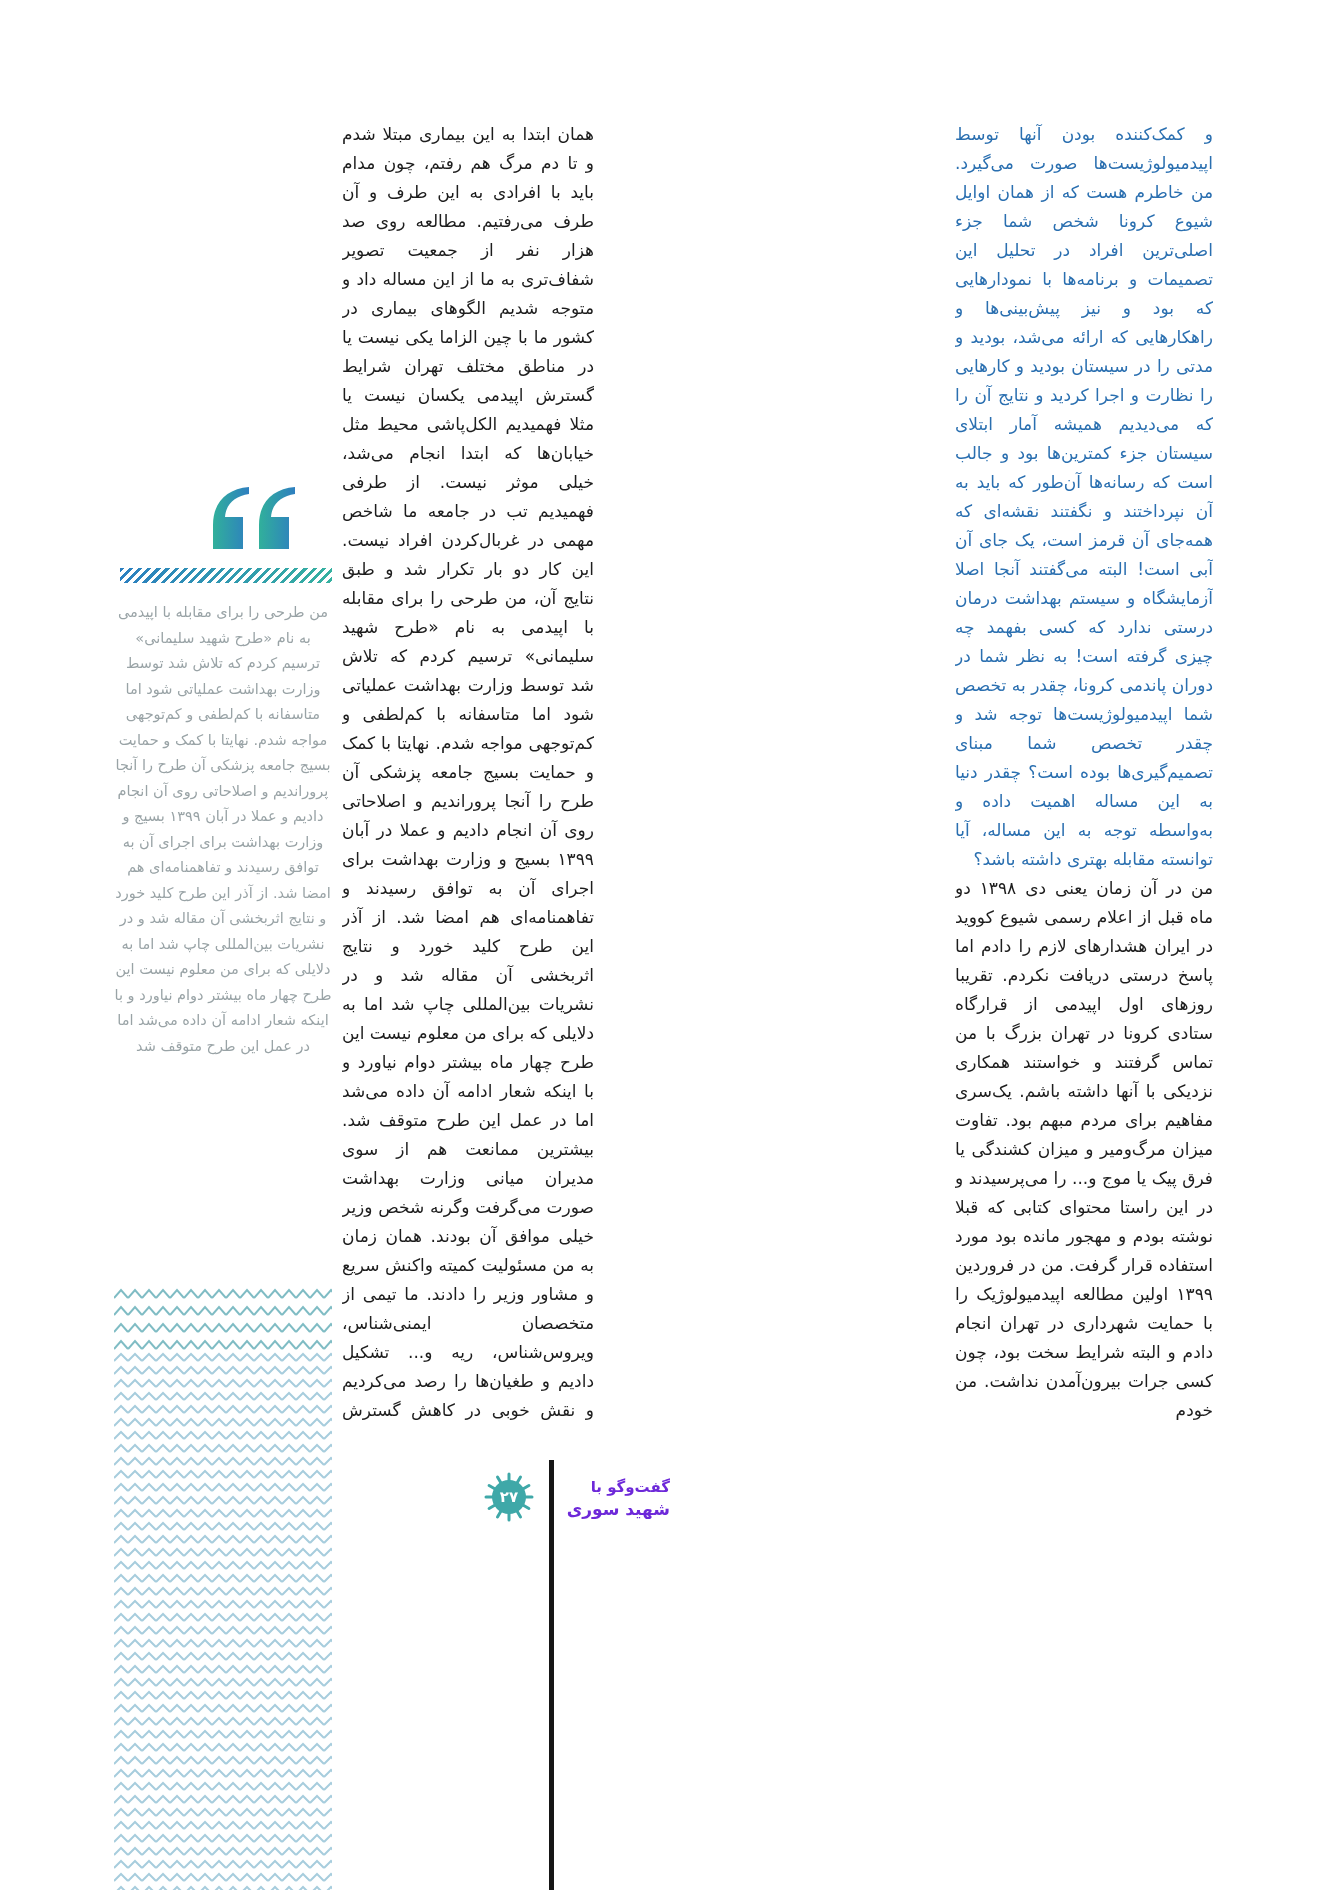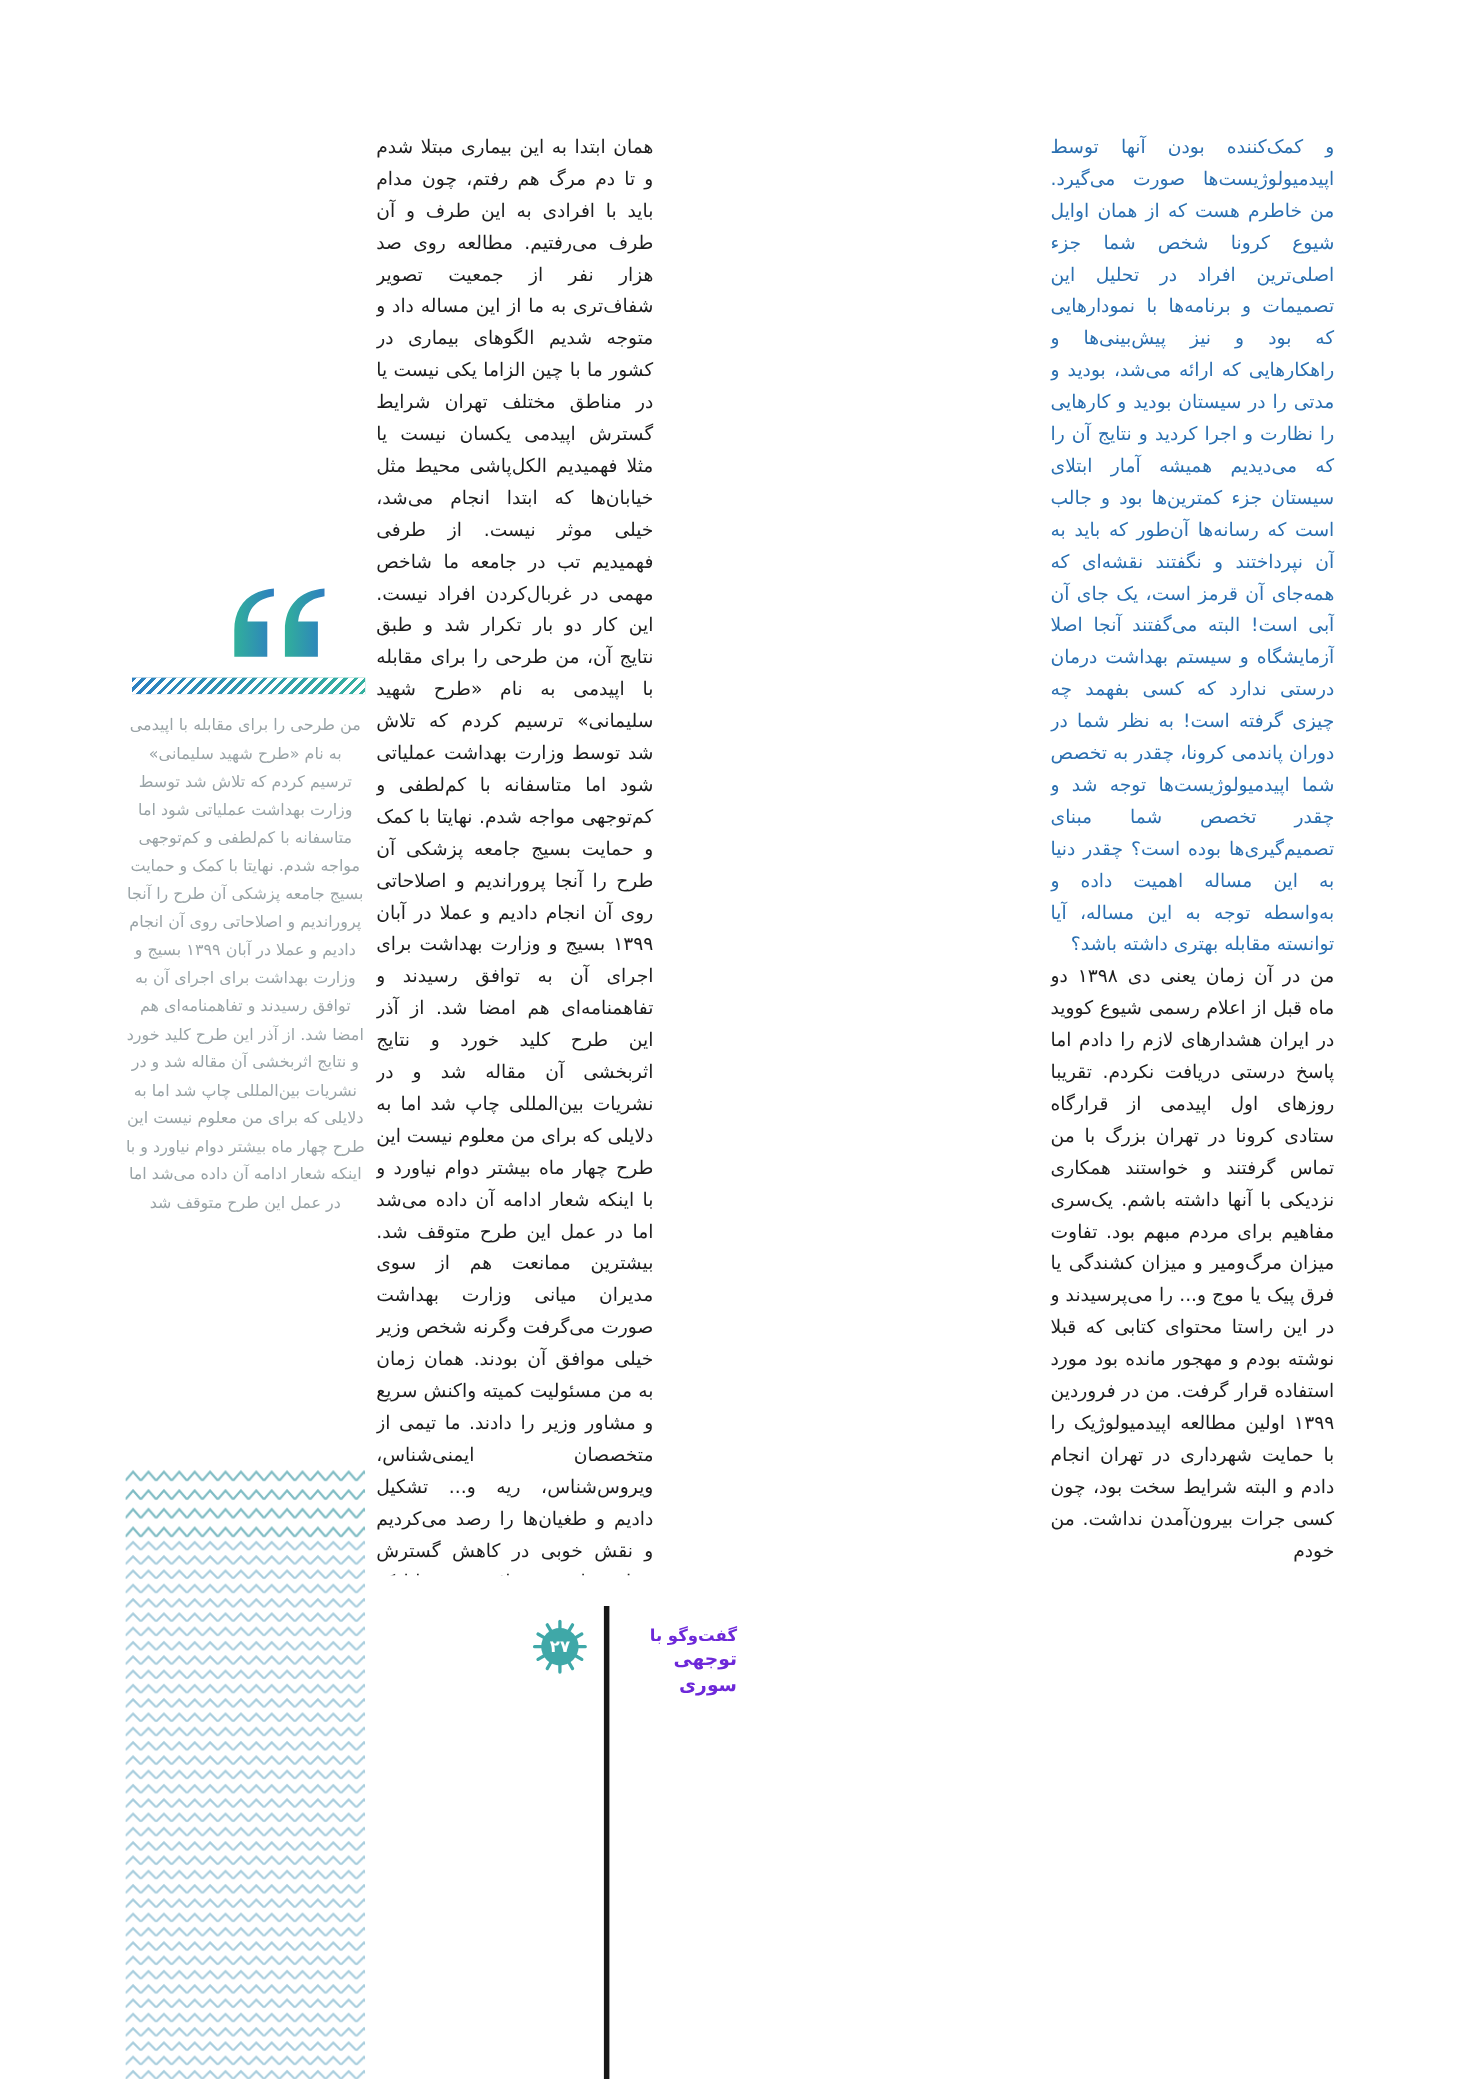--- a/index.html
+++ b/index.html
@@ -17,21 +17,21 @@
     color:#1d1d1d;
     font-size:17px;
     line-height:29px;
     overflow:hidden;
   }
   .col p { margin:0; }
   .col-right { top:120px; right:126px; width:258px; height:1312px; }
   .col-middle { top:120px; left:342px; width:252px; height:1312px; }
   .question { color:#2a6fb0; font-weight:normal; }
 
-  .sidebar { position:absolute; left:0; top:0; width:340px; height:1552px;margin-top:48px; }
+  .sidebar { position:absolute; left:0; top:0; width:340px; height:1552px; }
 
   .quote-icon-wrap { position:absolute; left:212px; top:486px; width:90px; height:66px; }
 
   .stripe {
     position:absolute; left:120px; top:568px; width:212px; height:15px;
     background-image:
       repeating-linear-gradient(135deg, transparent 0 3px, #ffffff 3px 6.5px),
       linear-gradient(to right, #2b7fc0, #35b1a0);
   }
 
@@ -134,18 +134,18 @@
         </g>
         <circle cx="27" cy="27" r="17" fill="#3fa8a8"></circle>
       </svg>
       <span class="num">۲۷</span>
     </div>
 
     <div class="footer-bar"></div>
 
     <div class="footer-caption">
       <div class="l1">گفت‌وگو با</div>
-      <div class="l2">توجهی سوری</div>
+      <div class="l2">شهید سوری</div>
     </div>
 
   </footer>
 
 </div>
 
 </body></html>

